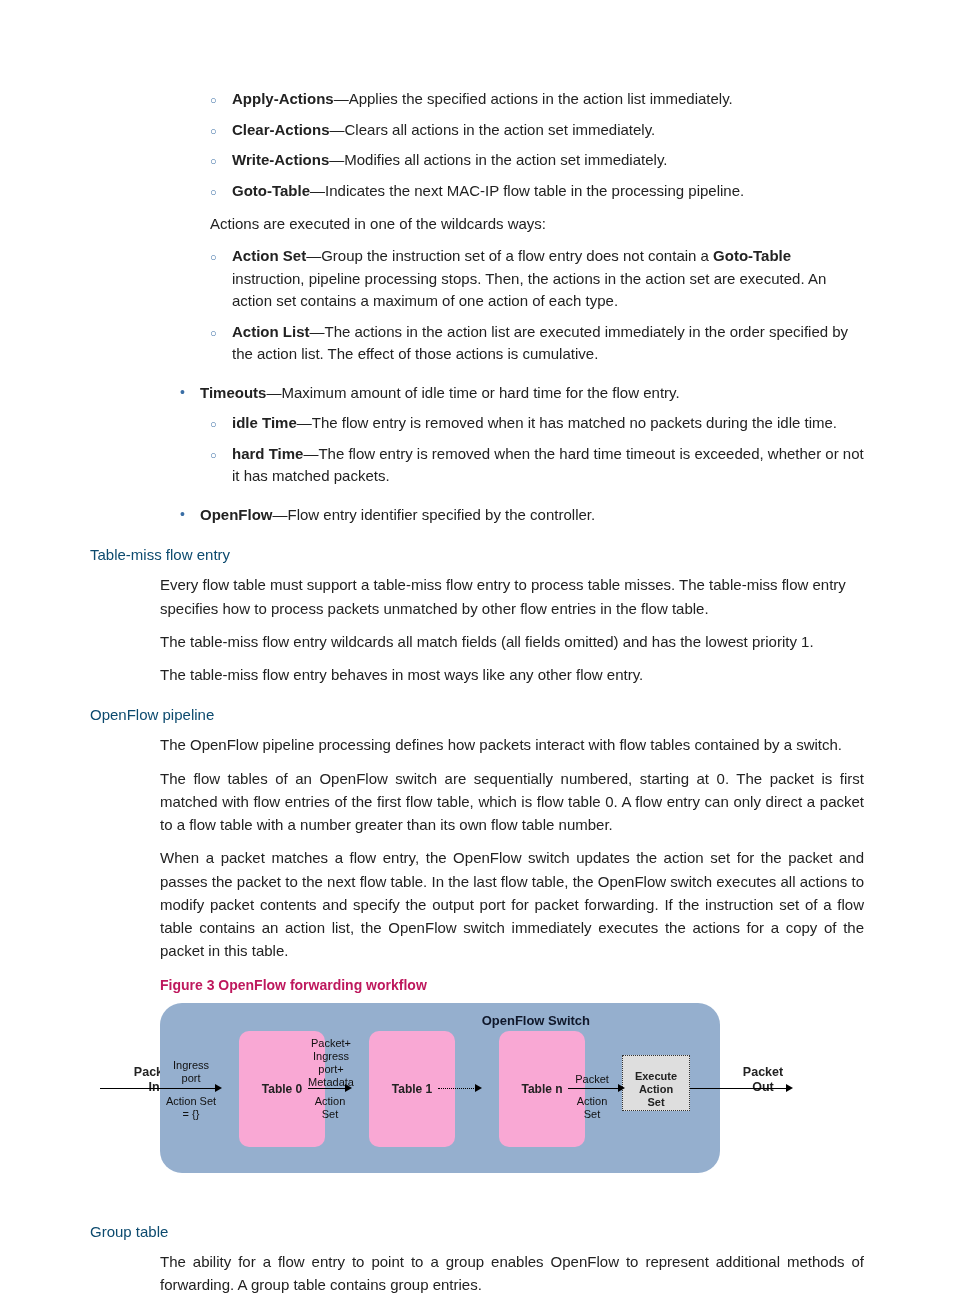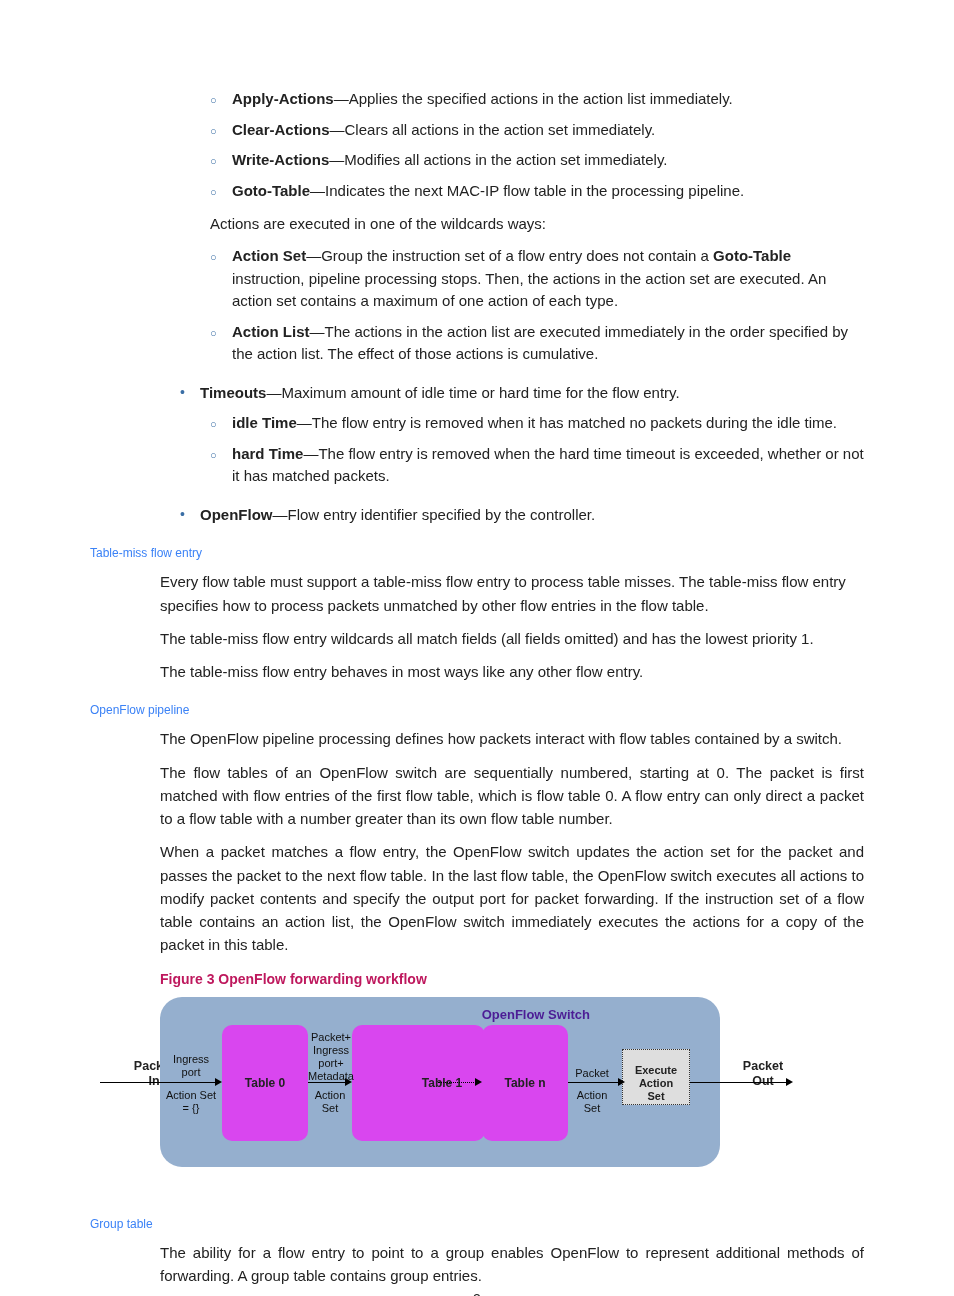--- a/index.html
+++ b/index.html
@@ -19,44 +19,45 @@
   .indent1 { margin-left: 80px; }
   .indent2 { margin-left: 110px; }
   ul.bullet-dot { list-style: none; padding-left: 0; margin: 0; }
   ul.bullet-dot > li { position: relative; padding-left: 30px; margin: 16px 0; font-size: 15px; line-height: 1.5; }
   ul.bullet-dot > li::before { content: '•'; position: absolute; left: 10px; color: #3a6ea5; font-size: 14px; }
   ul.bullet-circle { list-style: none; padding-left: 0; margin: 0; }
   ul.bullet-circle > li { position: relative; padding-left: 32px; margin: 8px 0; font-size: 15px; line-height: 1.5; }
   ul.bullet-circle > li::before { content: '○'; position: absolute; left: 10px; color: #3a6ea5; font-size: 11px; top: 4px; }
   .bold { font-weight: bold; }
   p.body { margin: 10px 0; font-size: 15px; line-height: 1.55; text-align: justify; }
-  h3.section { color: #3b82f6; font-weight: normal; font-size: 12px; margin: 20px 0 10px 0; }
+  h3.section { color: #0c4a6e; font-weight: normal; font-size: 15px; margin: 20px 0 10px 0; }
   .fig-caption { color: #be185d; font-weight: bold; font-size: 14px; margin: 14px 0 10px 70px; }
   .diagram-wrap { margin-left: 70px; }
   .diagram {
     width: 560px;
     height: 170px;
     background: #95afce;
     border-radius: 22px;
     position: relative;
   }
   .tablebox {
     position: absolute;
     width: 86px;
     height: 116px;
-    background: #d946ef;
+    background: #f9a8d4;
     border-radius: 10px;
     top: 28px;
     display: flex;
     align-items: center;
     justify-content: center;
     font-size: 12px;
     font-weight: bold;
-  }
-  .ofs-label { position: absolute; top: 10px; right: 130px; font-size: 13px; font-weight: bold; color: #4c1d95; }
+    margin-left: 17px;
+  }
+  .ofs-label { position: absolute; top: 10px; right: 130px; font-size: 13px; font-weight: bold; color: #0f172a; }
   .execbox {
     position: absolute;
     right: 30px;
     top: 52px;
     width: 66px;
     height: 54px;
     border: 1px dotted #333;
     background: #dedede;
     display: flex;
     flex-direction: column;
@@ -146,21 +147,21 @@
     <div class="side-label" style="left:575px; top:62px; width:56px;">
       <span>Packet Out</span>
     </div>
 
     <div class="diagram">
       <div class="ofs-label">OpenFlow Switch</div>
 
       <div class="tablebox" style="left:62px;">
         <span>Table 0</span>
       </div>
-      <div class="tablebox" style="left:192px;padding-left:47px;">
+      <div class="tablebox" style="left:192px;">
         <span>Table 1</span>
       </div>
       <div class="tablebox" style="left:322px;">
         <span>Table n</span>
       </div>
 
       <div class="execbox">
         <span>Execute</span>
         <span>Action</span>
         <span>Set</span>

